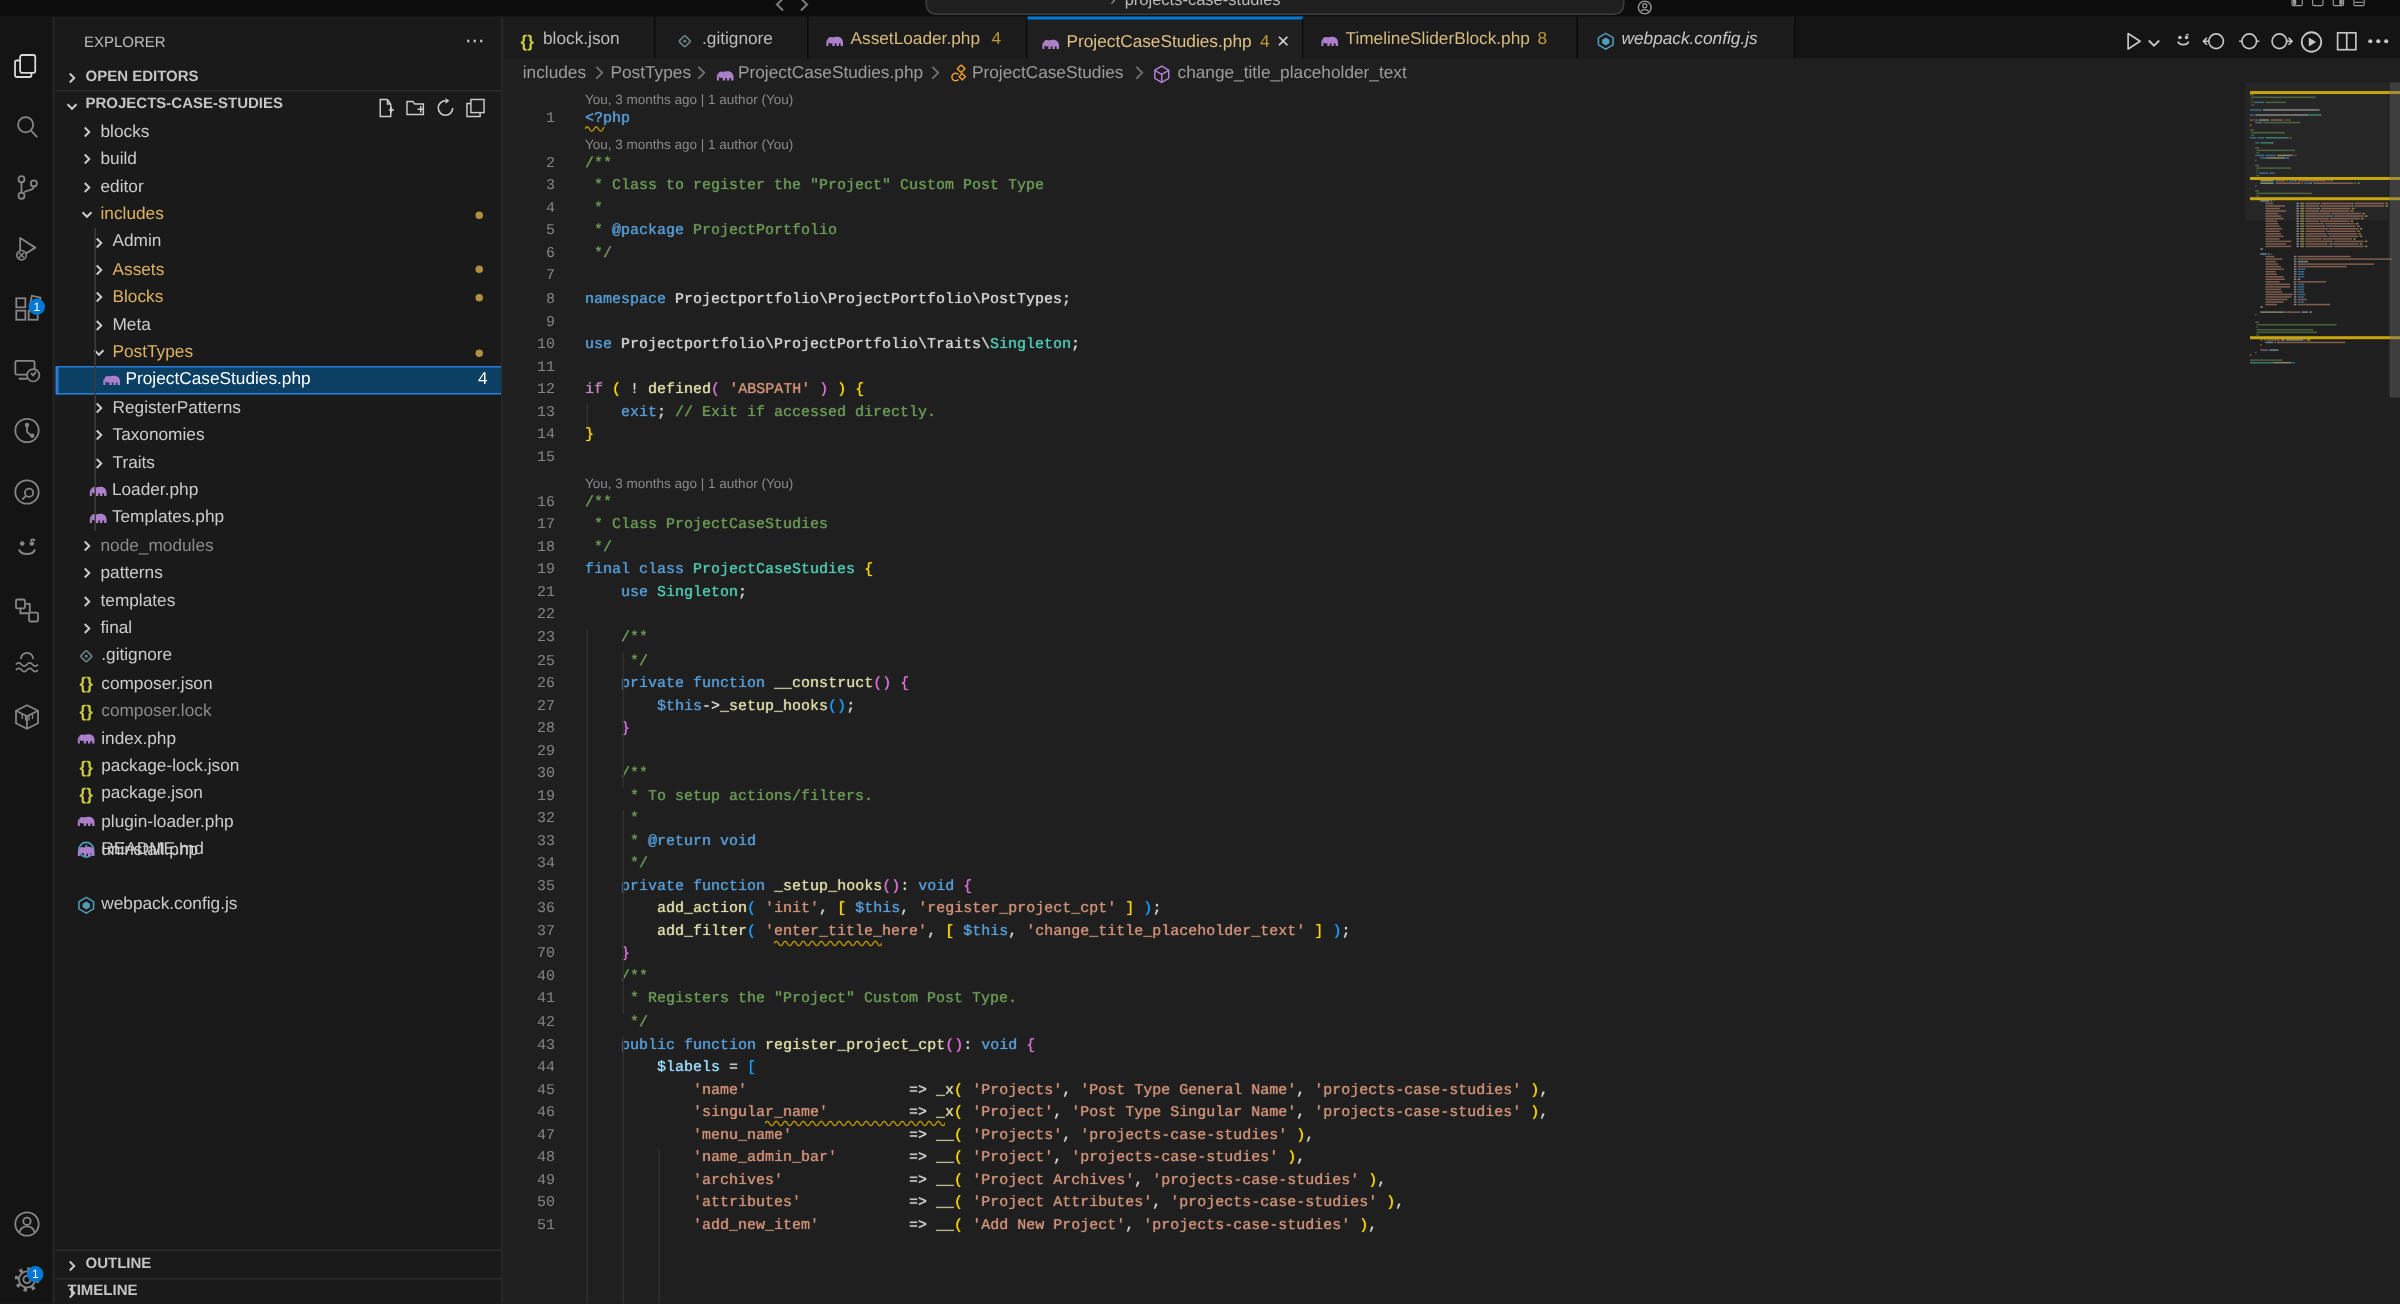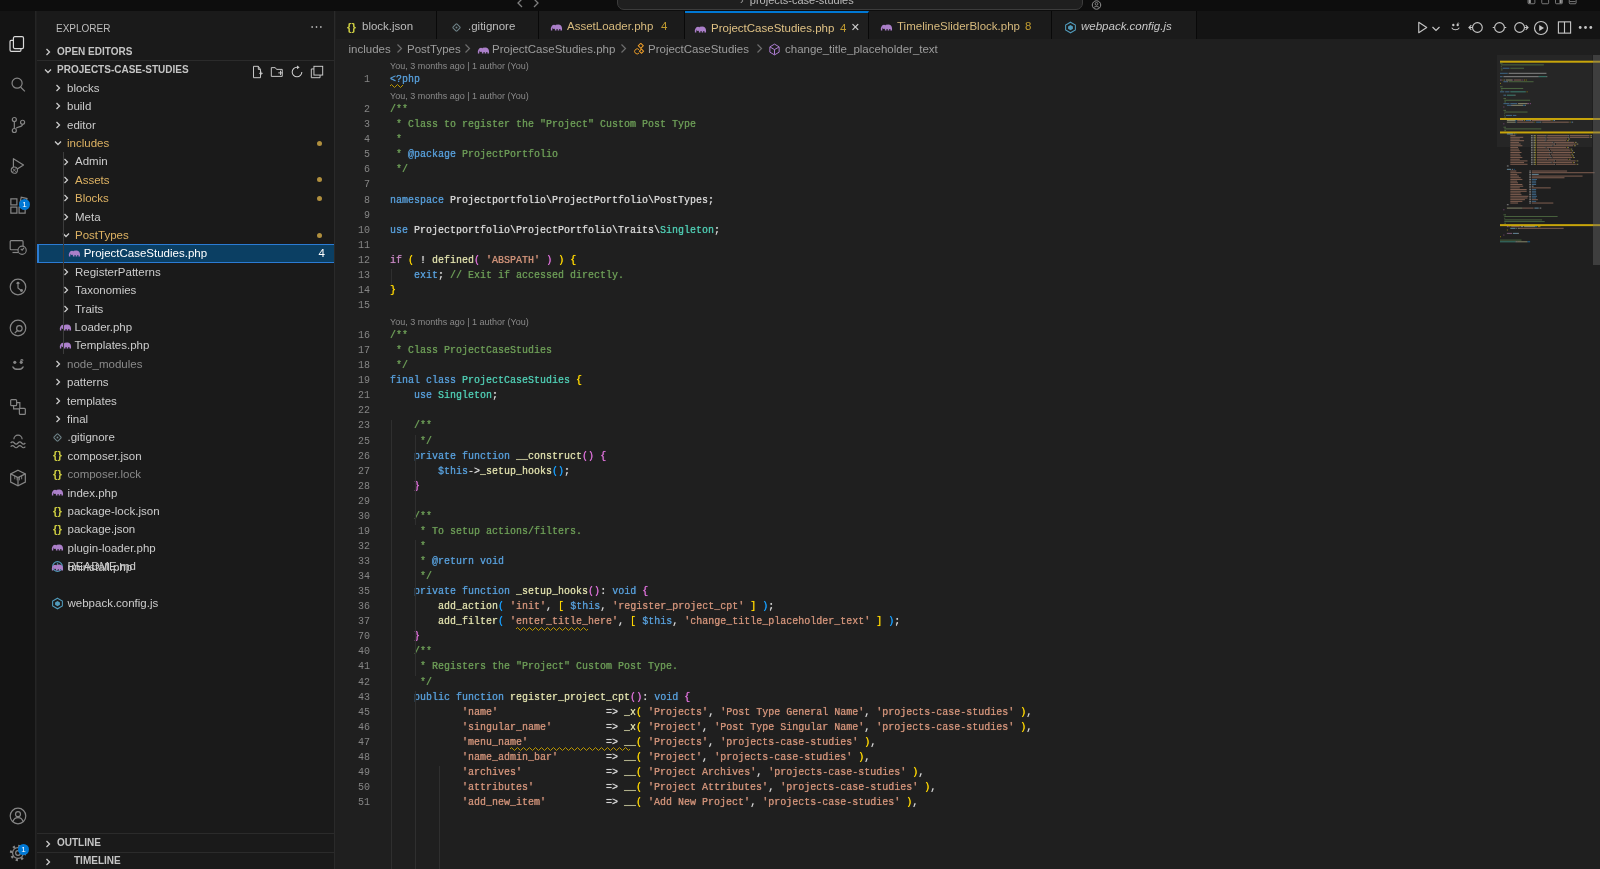--- a/index.html
+++ b/index.html
@@ -345,21 +345,21 @@
 </div>
 <div class="ab" style="left:0;top:822px;width:298px;height:1px;background:#2b2b2b"></div>
 <svg class="ab" style="left:6px;top:828px" width="10" height="10" viewBox="0 0 10 10">
       <path d="M3.5 2 6.5 5 3.5 8" stroke="#cccccc" stroke-width="1.3" fill="none"></path>
     </svg>
     <span class="shead" style="left:20px;top:826px">OUTLINE</span>
 <div class="ab" style="left:0;top:840.5px;width:298px;height:1px;background:#2b2b2b"></div>
 <svg class="ab" style="left:6px;top:846px" width="10" height="10" viewBox="0 0 10 10">
       <path d="M3.5 2 6.5 5 3.5 8" stroke="#cccccc" stroke-width="1.3" fill="none"></path>
     </svg>
-    <span class="shead" style="left:37px;top:844px">TIMELINE</span>
+    <span class="shead" style="left:8px;top:844px">TIMELINE</span>
 </div>
 <div id="tabbar">
 <div class="tab" style="left:0px;width:101px">
       <svg class="ab" style="left:9px;top:9.5px" width="13" height="13" viewBox="0 0 16 16">
         <text x="8" y="12.7" font-size="14" font-family="Liberation Sans" font-weight="bold" fill="#cbcb41" text-anchor="middle">{}</text>
       </svg>
       <span class="tl" style="left:26px;color:#bcbcbc">block.json</span>
     </div>
 <div class="tab" style="left:101px;width:102px">
       <svg class="ab" style="left:13px;top:9.5px" width="13" height="13" viewBox="0 0 16 16">
@@ -660,20 +660,24 @@
       <span class="num">41</span>
       <span class="cl"><span style="color:#6A9955">&nbsp;&nbsp;&nbsp;&nbsp;&nbsp;*&nbsp;Registers&nbsp;the&nbsp;"Project"&nbsp;Custom&nbsp;Post&nbsp;Type.</span></span>
     </div>
 <div class="row">
       <span class="num">42</span>
       <span class="cl"><span style="color:#6A9955">&nbsp;&nbsp;&nbsp;&nbsp;&nbsp;*/</span></span>
     </div>
 <div class="row">
       <span class="num">43</span>
       <span class="cl"><span style="color:#D4D4D4">&nbsp;&nbsp;&nbsp;&nbsp;</span><span style="color:#569CD6">public</span><span style="color:#D4D4D4">&nbsp;</span><span style="color:#569CD6">function</span><span style="color:#D4D4D4">&nbsp;</span><span style="color:#DCDCAA">register_project_cpt</span><span style="color:#DA70D6">(</span><span style="color:#DA70D6">)</span><span style="color:#D4D4D4">:&nbsp;</span><span style="color:#569CD6">void</span><span style="color:#D4D4D4">&nbsp;</span><span style="color:#DA70D6">{</span></span>
+    </div>
+<div class="row">
+      <span class="num">44</span>
+      <span class="cl"><span style="color:#D4D4D4">&nbsp;&nbsp;&nbsp;&nbsp;&nbsp;&nbsp;&nbsp;&nbsp;</span><span style="color:#9CDCFE">$labels</span><span style="color:#D4D4D4">&nbsp;=&nbsp;</span><span style="color:#179FFF">[</span></span>
     </div>
 <div class="row">
       <span class="num">45</span>
       <span class="cl"><span style="color:#D4D4D4">&nbsp;&nbsp;&nbsp;&nbsp;&nbsp;&nbsp;&nbsp;&nbsp;&nbsp;&nbsp;&nbsp;&nbsp;</span><span style="color:#CE9178">'name'</span><span style="color:#D4D4D4">&nbsp;&nbsp;&nbsp;&nbsp;&nbsp;&nbsp;&nbsp;&nbsp;&nbsp;&nbsp;&nbsp;&nbsp;&nbsp;&nbsp;&nbsp;&nbsp;&nbsp;&nbsp;=&gt;&nbsp;</span><span style="color:#DCDCAA">_x</span><span style="color:#FFD700">(</span><span style="color:#D4D4D4">&nbsp;</span><span style="color:#CE9178">'Projects'</span><span style="color:#D4D4D4">,&nbsp;</span><span style="color:#CE9178">'Post&nbsp;Type&nbsp;General&nbsp;Name'</span><span style="color:#D4D4D4">,&nbsp;</span><span style="color:#CE9178">'projects-case-studies'</span><span style="color:#D4D4D4">&nbsp;</span><span style="color:#FFD700">)</span><span style="color:#D4D4D4">,</span></span>
     </div>
 <div class="row">
       <span class="num">46</span>
       <span class="cl"><span style="color:#D4D4D4">&nbsp;&nbsp;&nbsp;&nbsp;&nbsp;&nbsp;&nbsp;&nbsp;&nbsp;&nbsp;&nbsp;&nbsp;</span><span style="color:#CE9178">'singular_name'</span><span style="color:#D4D4D4">&nbsp;&nbsp;&nbsp;&nbsp;&nbsp;&nbsp;&nbsp;&nbsp;&nbsp;=&gt;&nbsp;</span><span style="color:#DCDCAA">_x</span><span style="color:#FFD700">(</span><span style="color:#D4D4D4">&nbsp;</span><span style="color:#CE9178">'Project'</span><span style="color:#D4D4D4">,&nbsp;</span><span style="color:#CE9178">'Post&nbsp;Type&nbsp;Singular&nbsp;Name'</span><span style="color:#D4D4D4">,&nbsp;</span><span style="color:#CE9178">'projects-case-studies'</span><span style="color:#D4D4D4">&nbsp;</span><span style="color:#FFD700">)</span><span style="color:#D4D4D4">,</span></span>
     </div>
 <div class="row">

